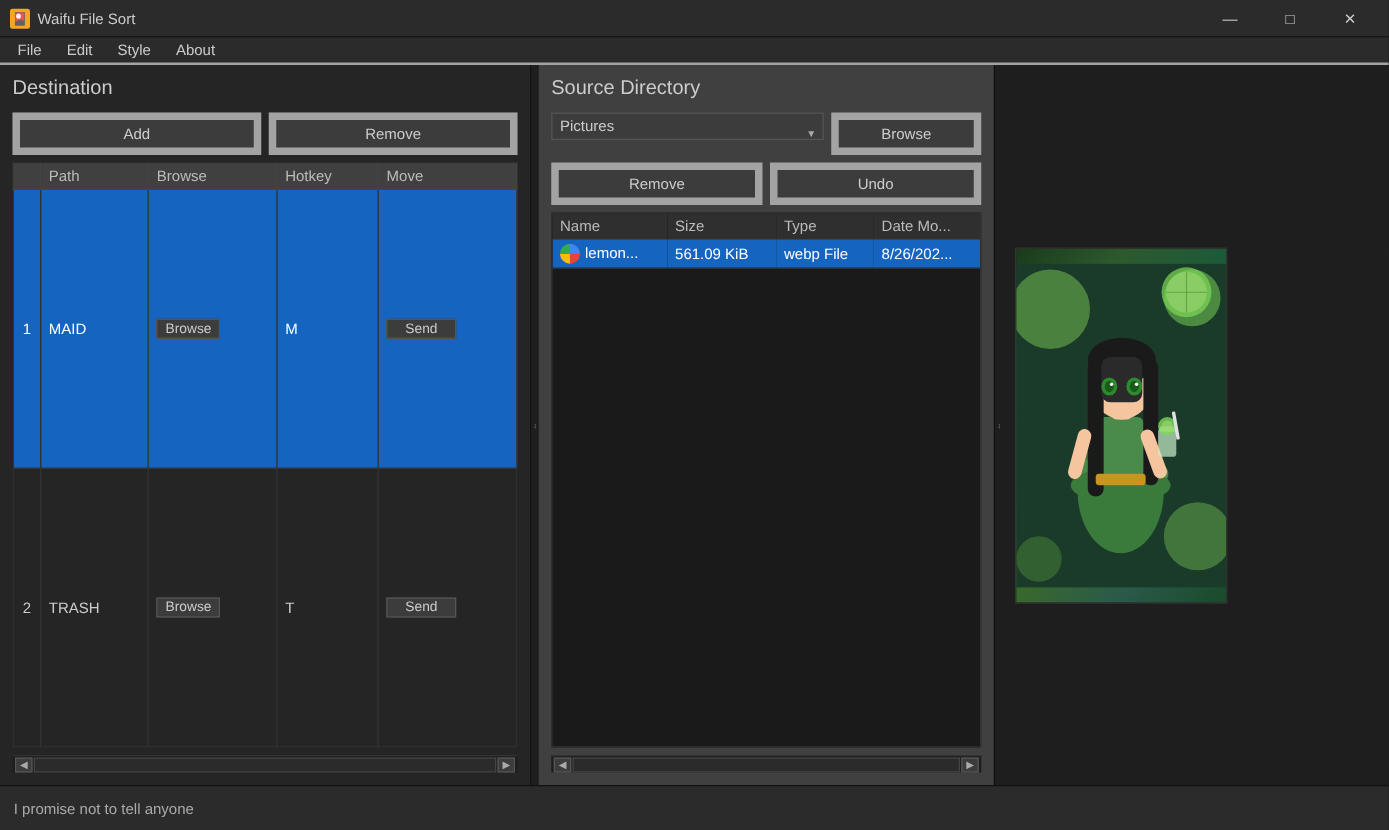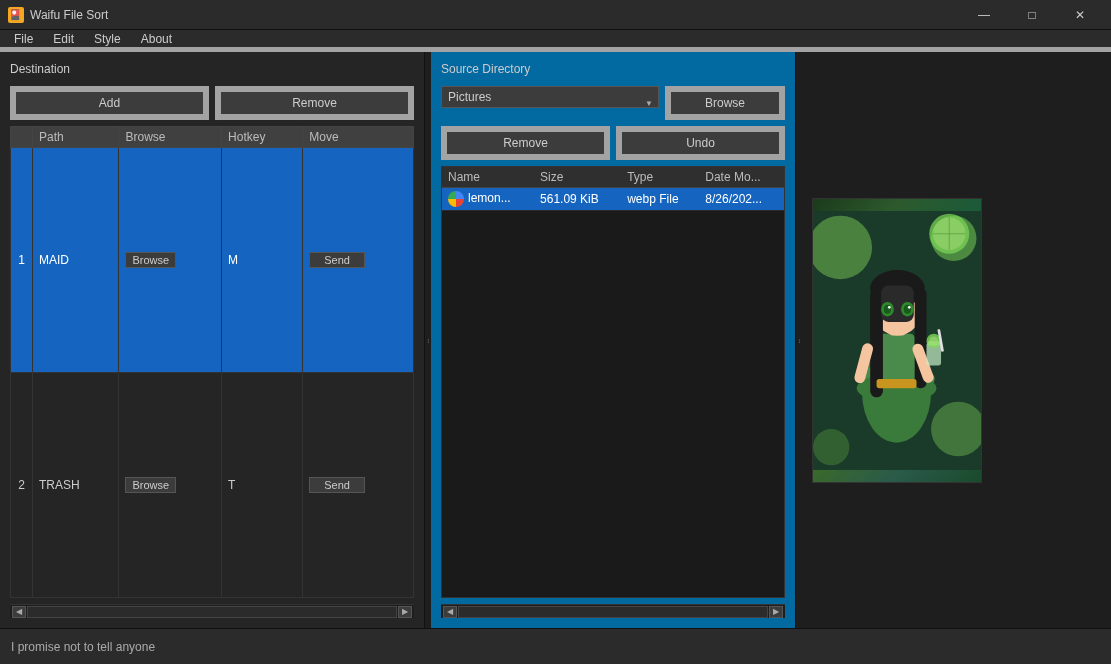--- a/index.html
+++ b/index.html
@@ -57,21 +57,21 @@
       align-items: center;
       justify-content: center;
     }
 
     
     .menu-bar {
       display: flex;
       background: #2b2b2b;
       height: 22px;
       align-items: center;
-      border-bottom: 5px solid #a3a3a3;
+      border-bottom: 2px solid #a3a3a3;
       padding: 0 4px;
     }
     .menu-item {
       padding: 2px 10px;
       cursor: pointer;
       color: #ccc;
       font-size: 12px;
     }
 
     
@@ -85,21 +85,21 @@
     .left-panel {
       width: 425px;
       background: #252525;
       border-right: 1px solid #111;
       display: flex;
       flex-direction: column;
       padding: 10px;
       gap: 6px;
     }
     .panel-title {
-      font-size: 12px;
+      font-size: 16px;
       color: #ccc;
       margin-bottom: 4px;
     }
     .btn-row {
       display: flex;
       gap: 6px;
     }
     .btn {
       background: #3c3c3c;
       border: 6px solid #a3a3a3;
@@ -205,21 +205,21 @@
     .resize-dots {
       color: #555;
       font-size: 10px;
       writing-mode: vertical-rl;
       letter-spacing: -2px;
     }
 
     
     .right-panel {
       flex: 1;
-      background: #0369a1;
+      background: #404040;
       border-right: 1px solid #111;
       display: flex;
       flex-direction: column;
       padding: 10px;
       gap: 6px;
       max-width: 365px;
     }
 
     .source-controls {
       display: flex;

